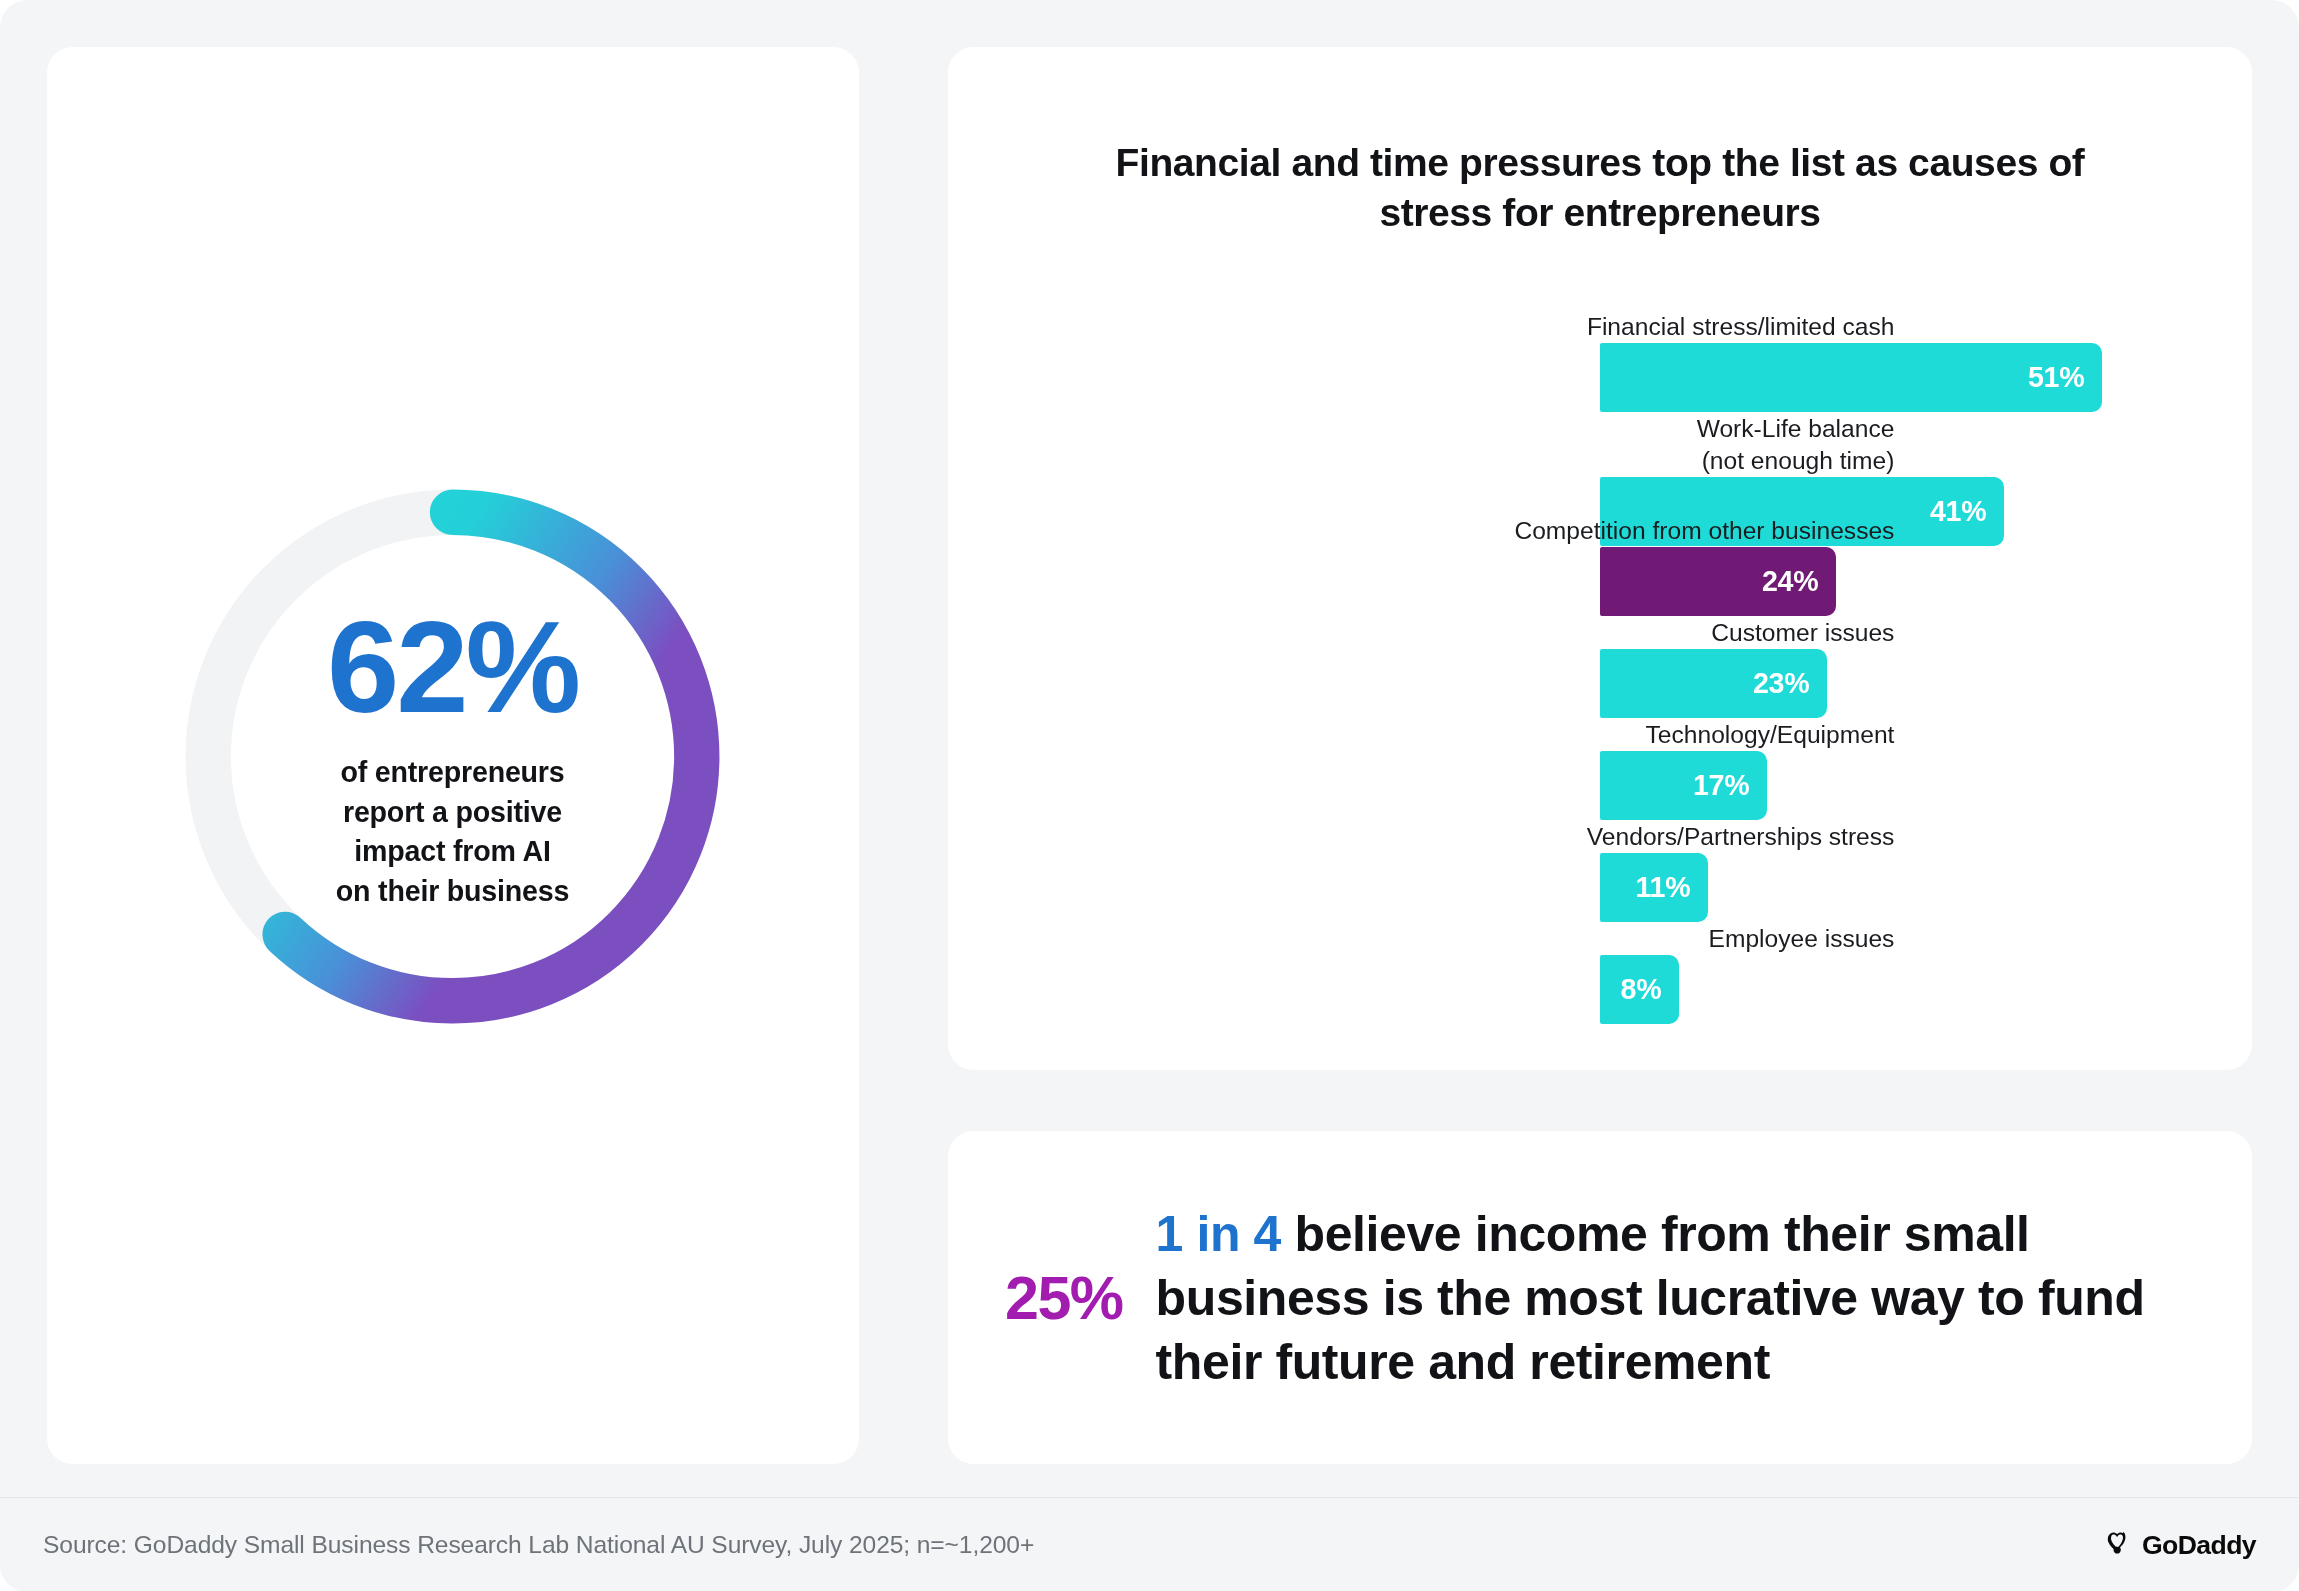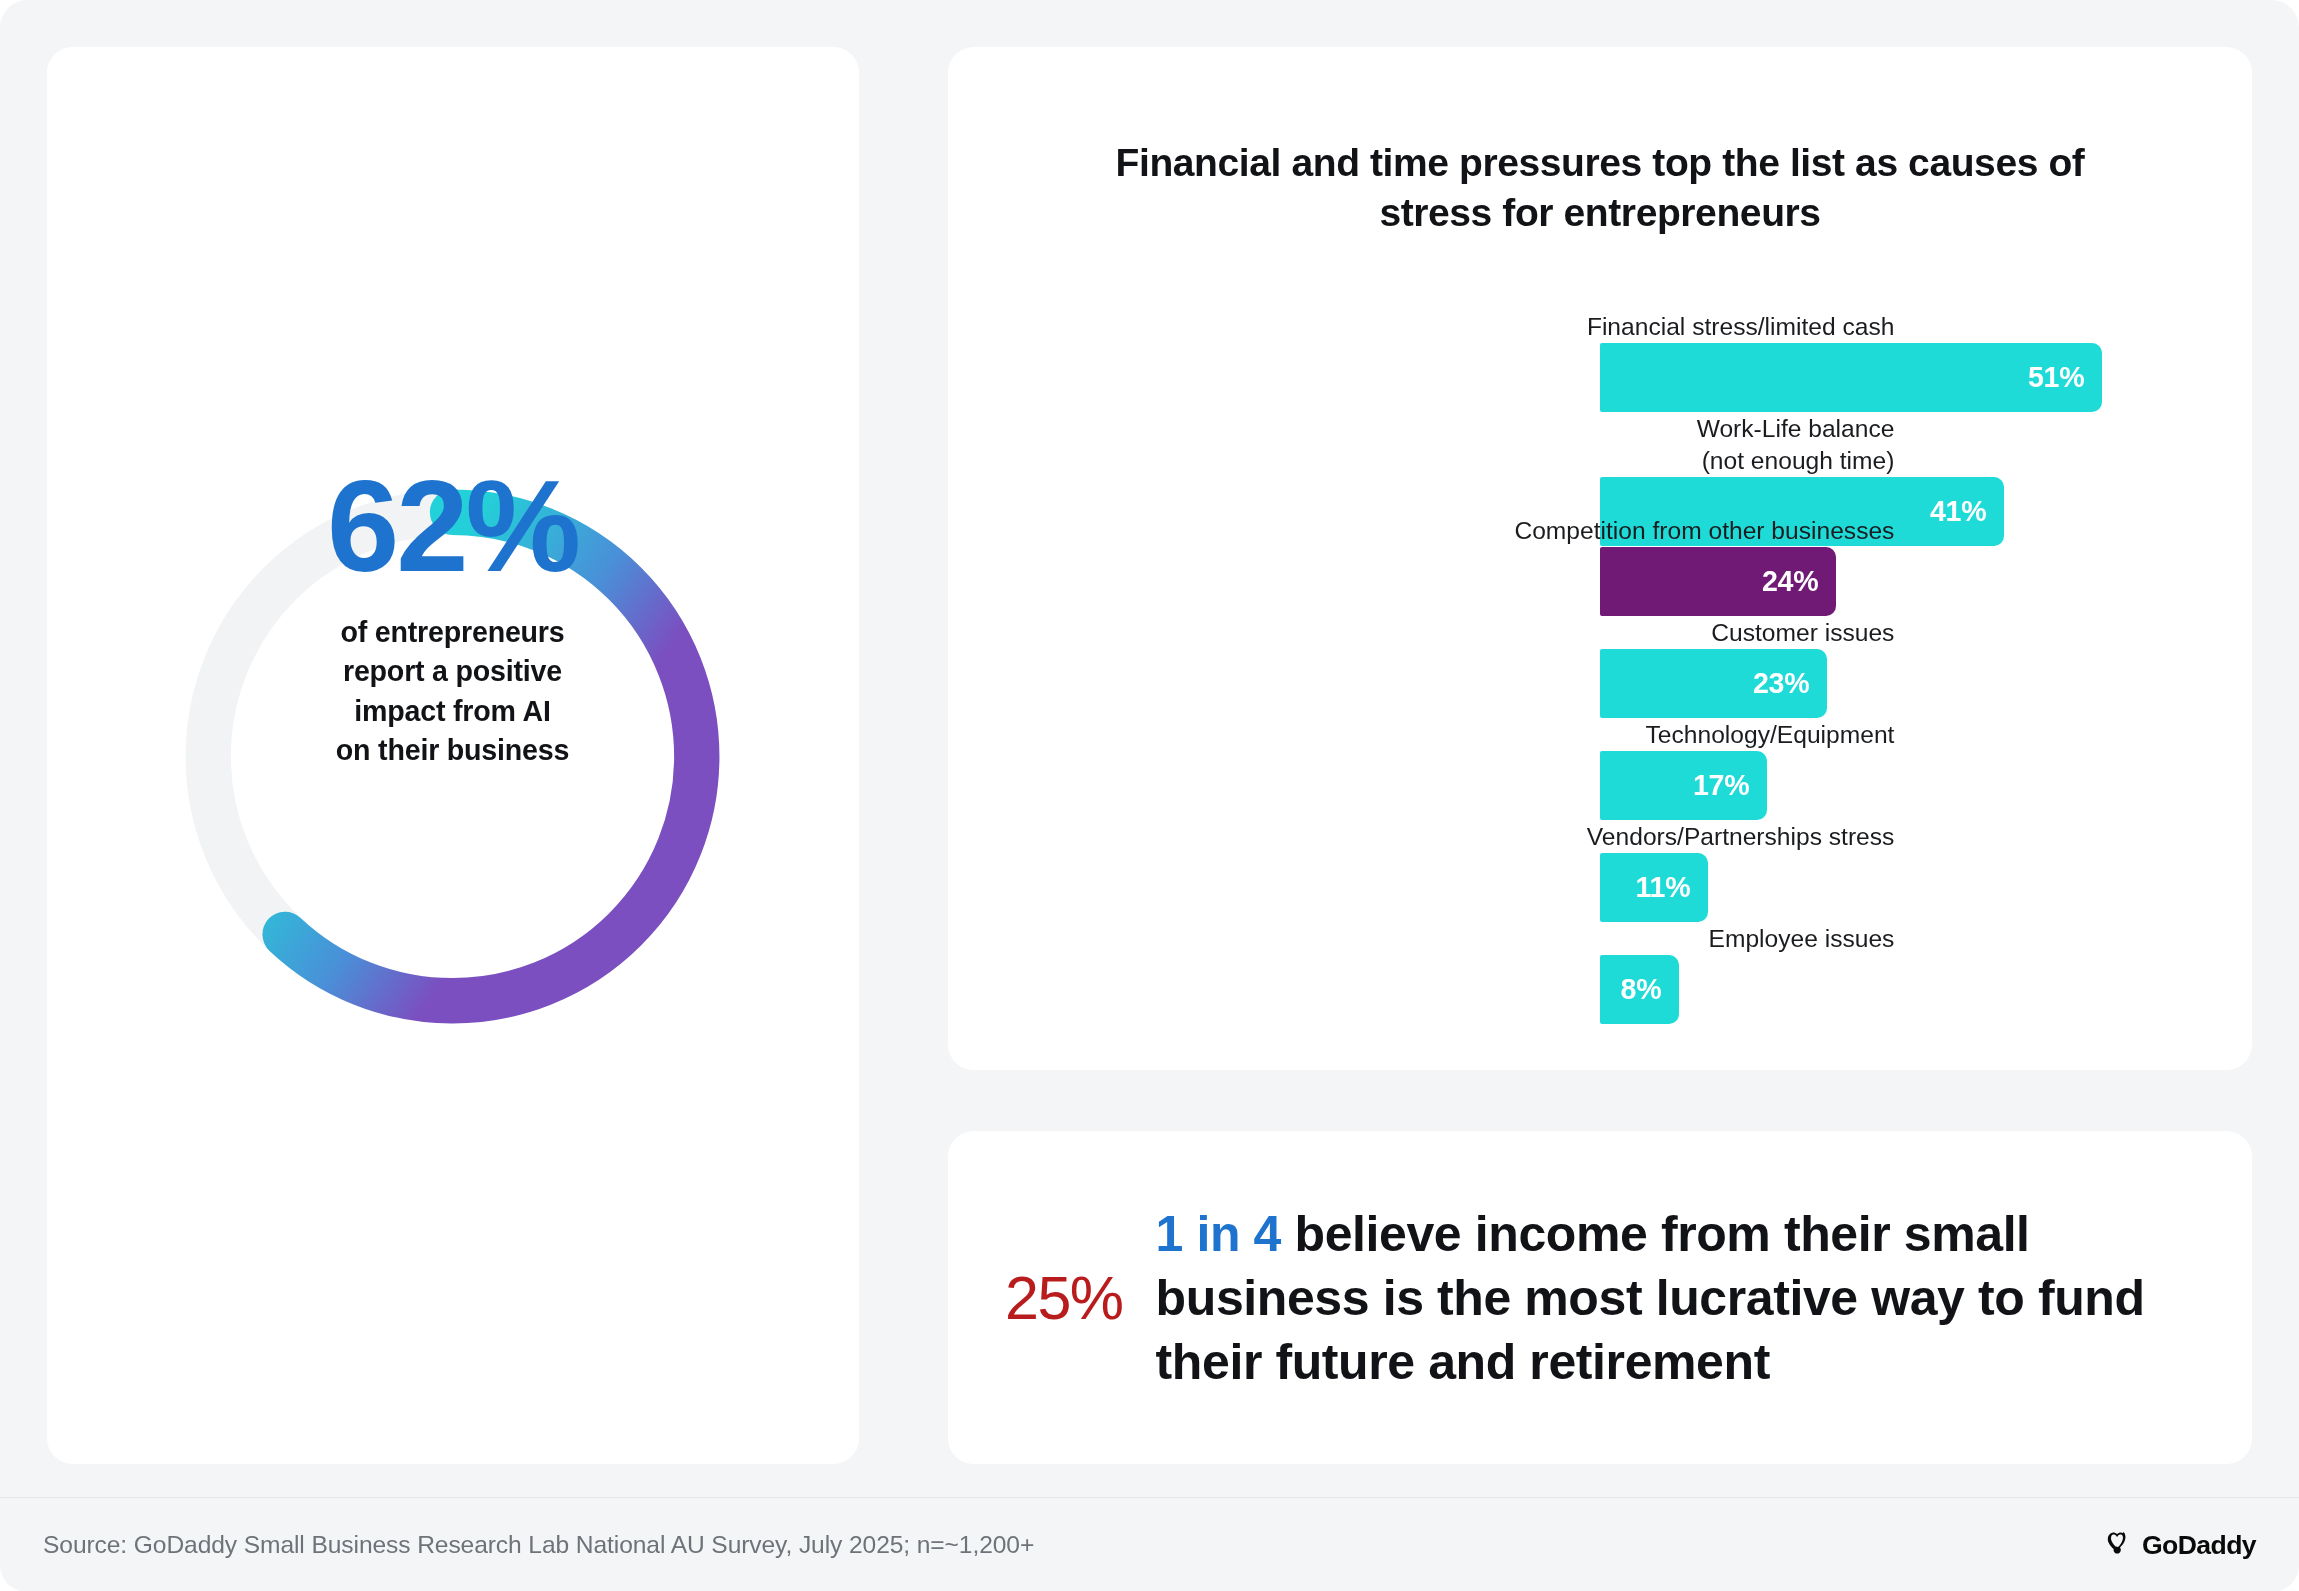--- a/index.html
+++ b/index.html
@@ -45,20 +45,21 @@
   }
   .donut-wrap svg { display: block; width: 591px; height: 591px; }
 
   .donut-center {
     position: absolute;
     left: 0; top: 0;
     width: 591px; height: 591px;
     display: flex;
     flex-direction: column;
     align-items: center;
+    justify-content: center;
     padding: 0 95px;
   }
   .donut-value {
     font-size: 130px;
     font-weight: 700;
     line-height: 1;
     letter-spacing: -3px;
     color: #1e73ce;
   }
   .donut-caption {
@@ -134,23 +135,23 @@
   .stat-inner {
     position: absolute;
     left: 57px; top: 0;
     width: 1192px; height: 333px;
     display: flex;
     align-items: center;
     gap: 33px;
   }
   .stat-number {
     font-size: 61px;
-    font-weight: 400;
+    font-weight: 700;
     letter-spacing: -1.5px;
-    color: #b91c1c;
+    color: #a21caf;
     white-space: nowrap;
   }
   .stat-text {
     font-size: 50px;
     font-weight: 700;
     line-height: 1.28;
     letter-spacing: -0.4px;
     color: #111316;
   }
   .stat-text .hl { color: #1e73ce; }

